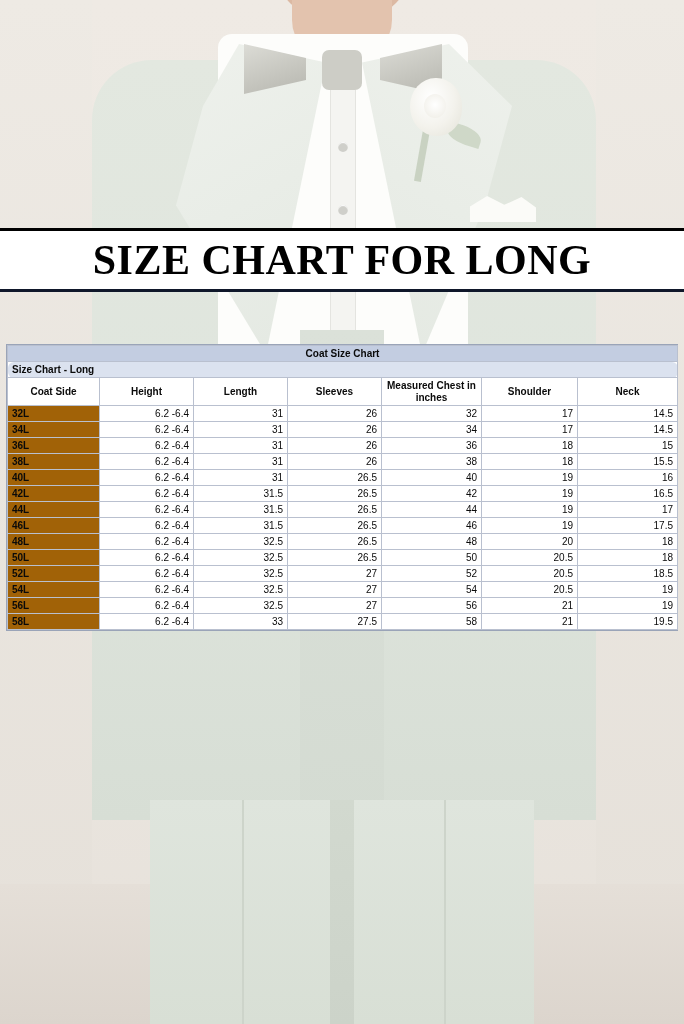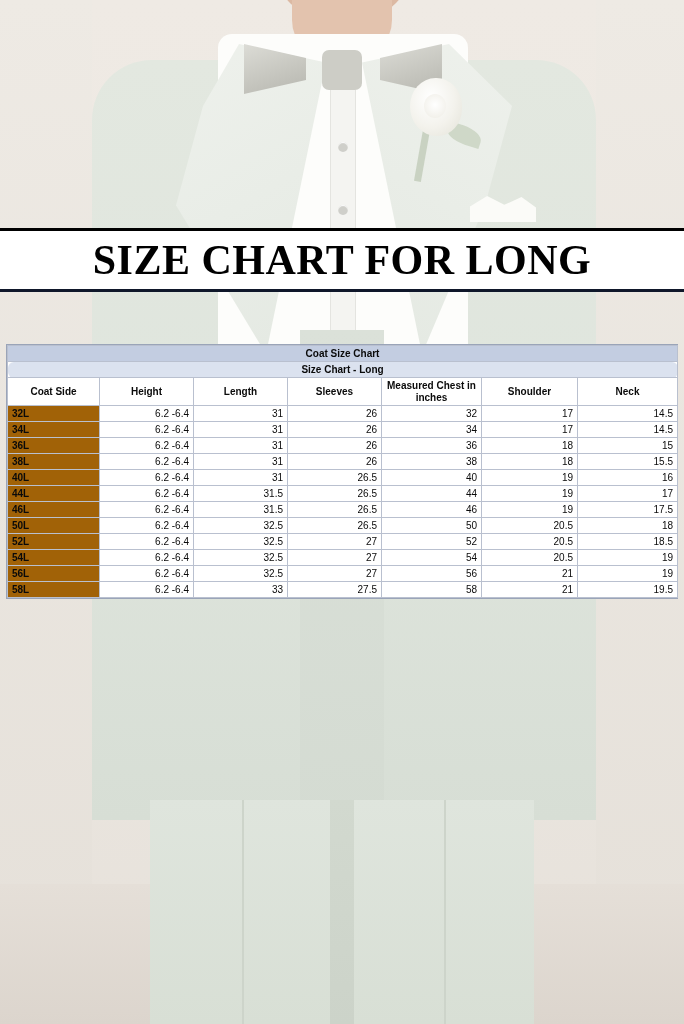--- a/index.html
+++ b/index.html
@@ -247,21 +247,21 @@
   .title-row td {
     background: #c3cde1;
     text-align: center;
     font-weight: bold;
     font-size: 11.5px;
     height: 20px;
     margin-left: 32px;
   }
   .sub-row td {
     background: #dbe2ef;
-    text-align: center;
+    text-align: left;
     font-weight: bold;
     font-size: 9.5px;
     height: 17px;
     border-radius: 6px;
   }
   .head-row th {
     background: #ffffff;
     text-align: center;
     font-weight: bold;
     font-size: 9.5px;
@@ -408,38 +408,56 @@
           <tr>
             <td class="size-cell">40L</td>
             <td class="height-cell">6.2 -6.4</td>
             <td class="num-cell">31</td>
             <td class="num-cell">26.5</td>
             <td class="num-cell">40</td>
             <td class="num-cell">19</td>
             <td class="num-cell">16</td>
           </tr>
           <tr>
+            <td class="size-cell">42L</td>
+            <td class="height-cell">6.2 -6.4</td>
+            <td class="num-cell">31.5</td>
+            <td class="num-cell">26.5</td>
+            <td class="num-cell">42</td>
+            <td class="num-cell">19</td>
+            <td class="num-cell">16.5</td>
+          </tr>
+          <tr>
             <td class="size-cell">44L</td>
             <td class="height-cell">6.2 -6.4</td>
             <td class="num-cell">31.5</td>
             <td class="num-cell">26.5</td>
             <td class="num-cell">44</td>
             <td class="num-cell">19</td>
             <td class="num-cell">17</td>
           </tr>
           <tr>
             <td class="size-cell">46L</td>
             <td class="height-cell">6.2 -6.4</td>
             <td class="num-cell">31.5</td>
             <td class="num-cell">26.5</td>
             <td class="num-cell">46</td>
             <td class="num-cell">19</td>
             <td class="num-cell">17.5</td>
           </tr>
           <tr>
+            <td class="size-cell">48L</td>
+            <td class="height-cell">6.2 -6.4</td>
+            <td class="num-cell">32.5</td>
+            <td class="num-cell">26.5</td>
+            <td class="num-cell">48</td>
+            <td class="num-cell">20</td>
+            <td class="num-cell">18</td>
+          </tr>
+          <tr>
             <td class="size-cell">50L</td>
             <td class="height-cell">6.2 -6.4</td>
             <td class="num-cell">32.5</td>
             <td class="num-cell">26.5</td>
             <td class="num-cell">50</td>
             <td class="num-cell">20.5</td>
             <td class="num-cell">18</td>
           </tr>
           <tr>
             <td class="size-cell">52L</td>

